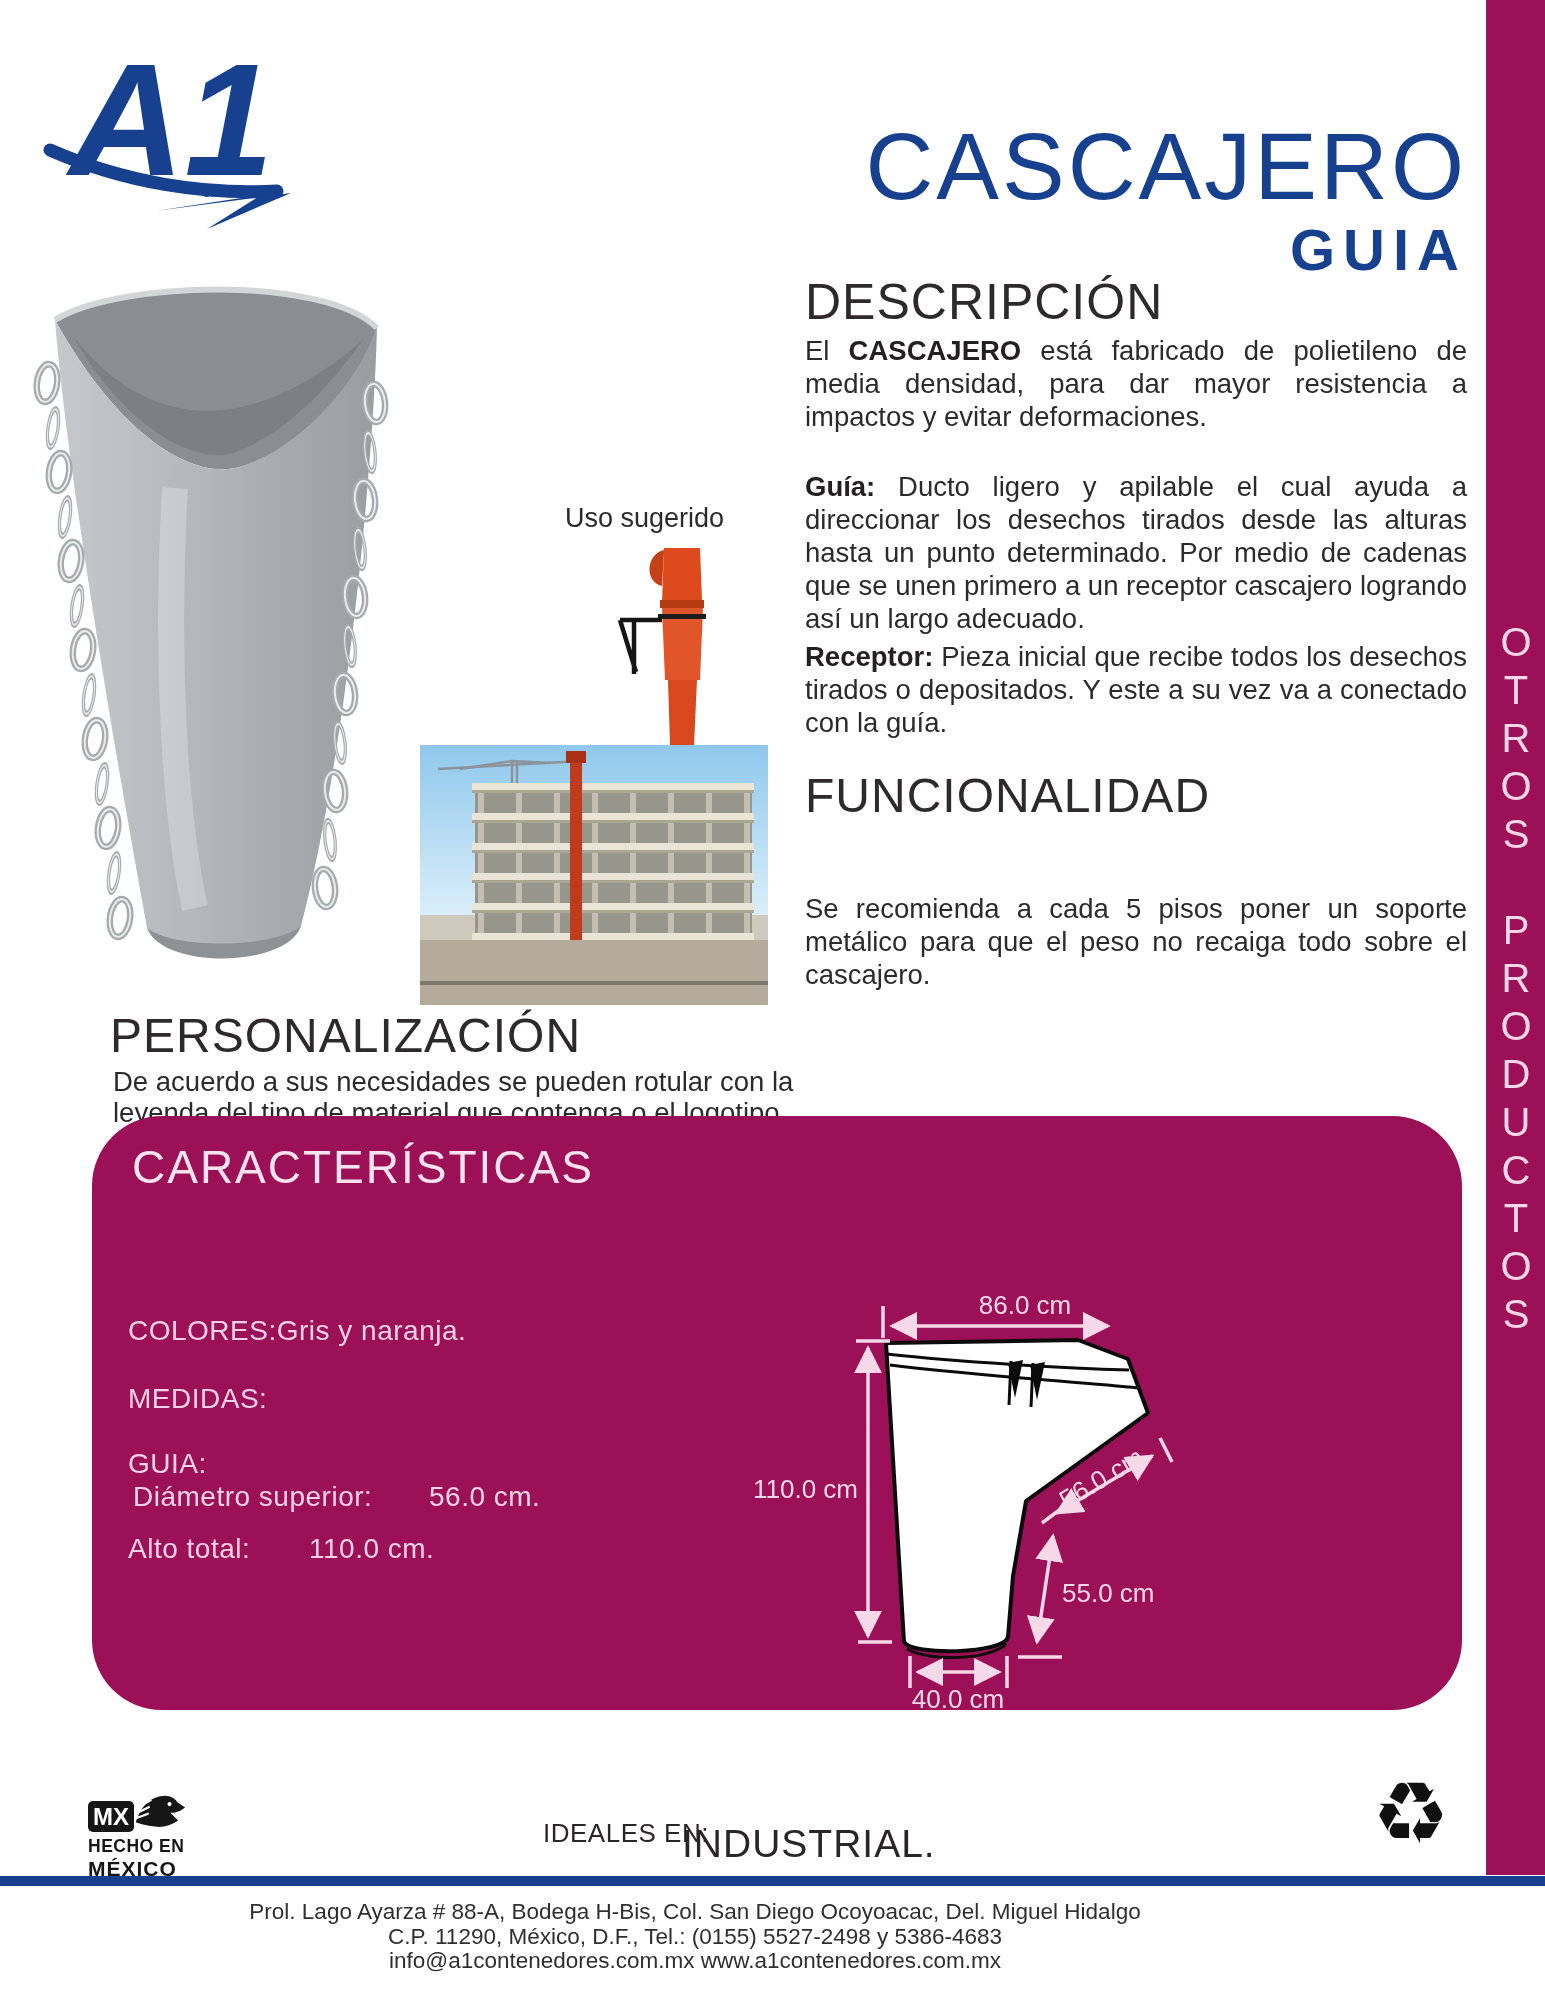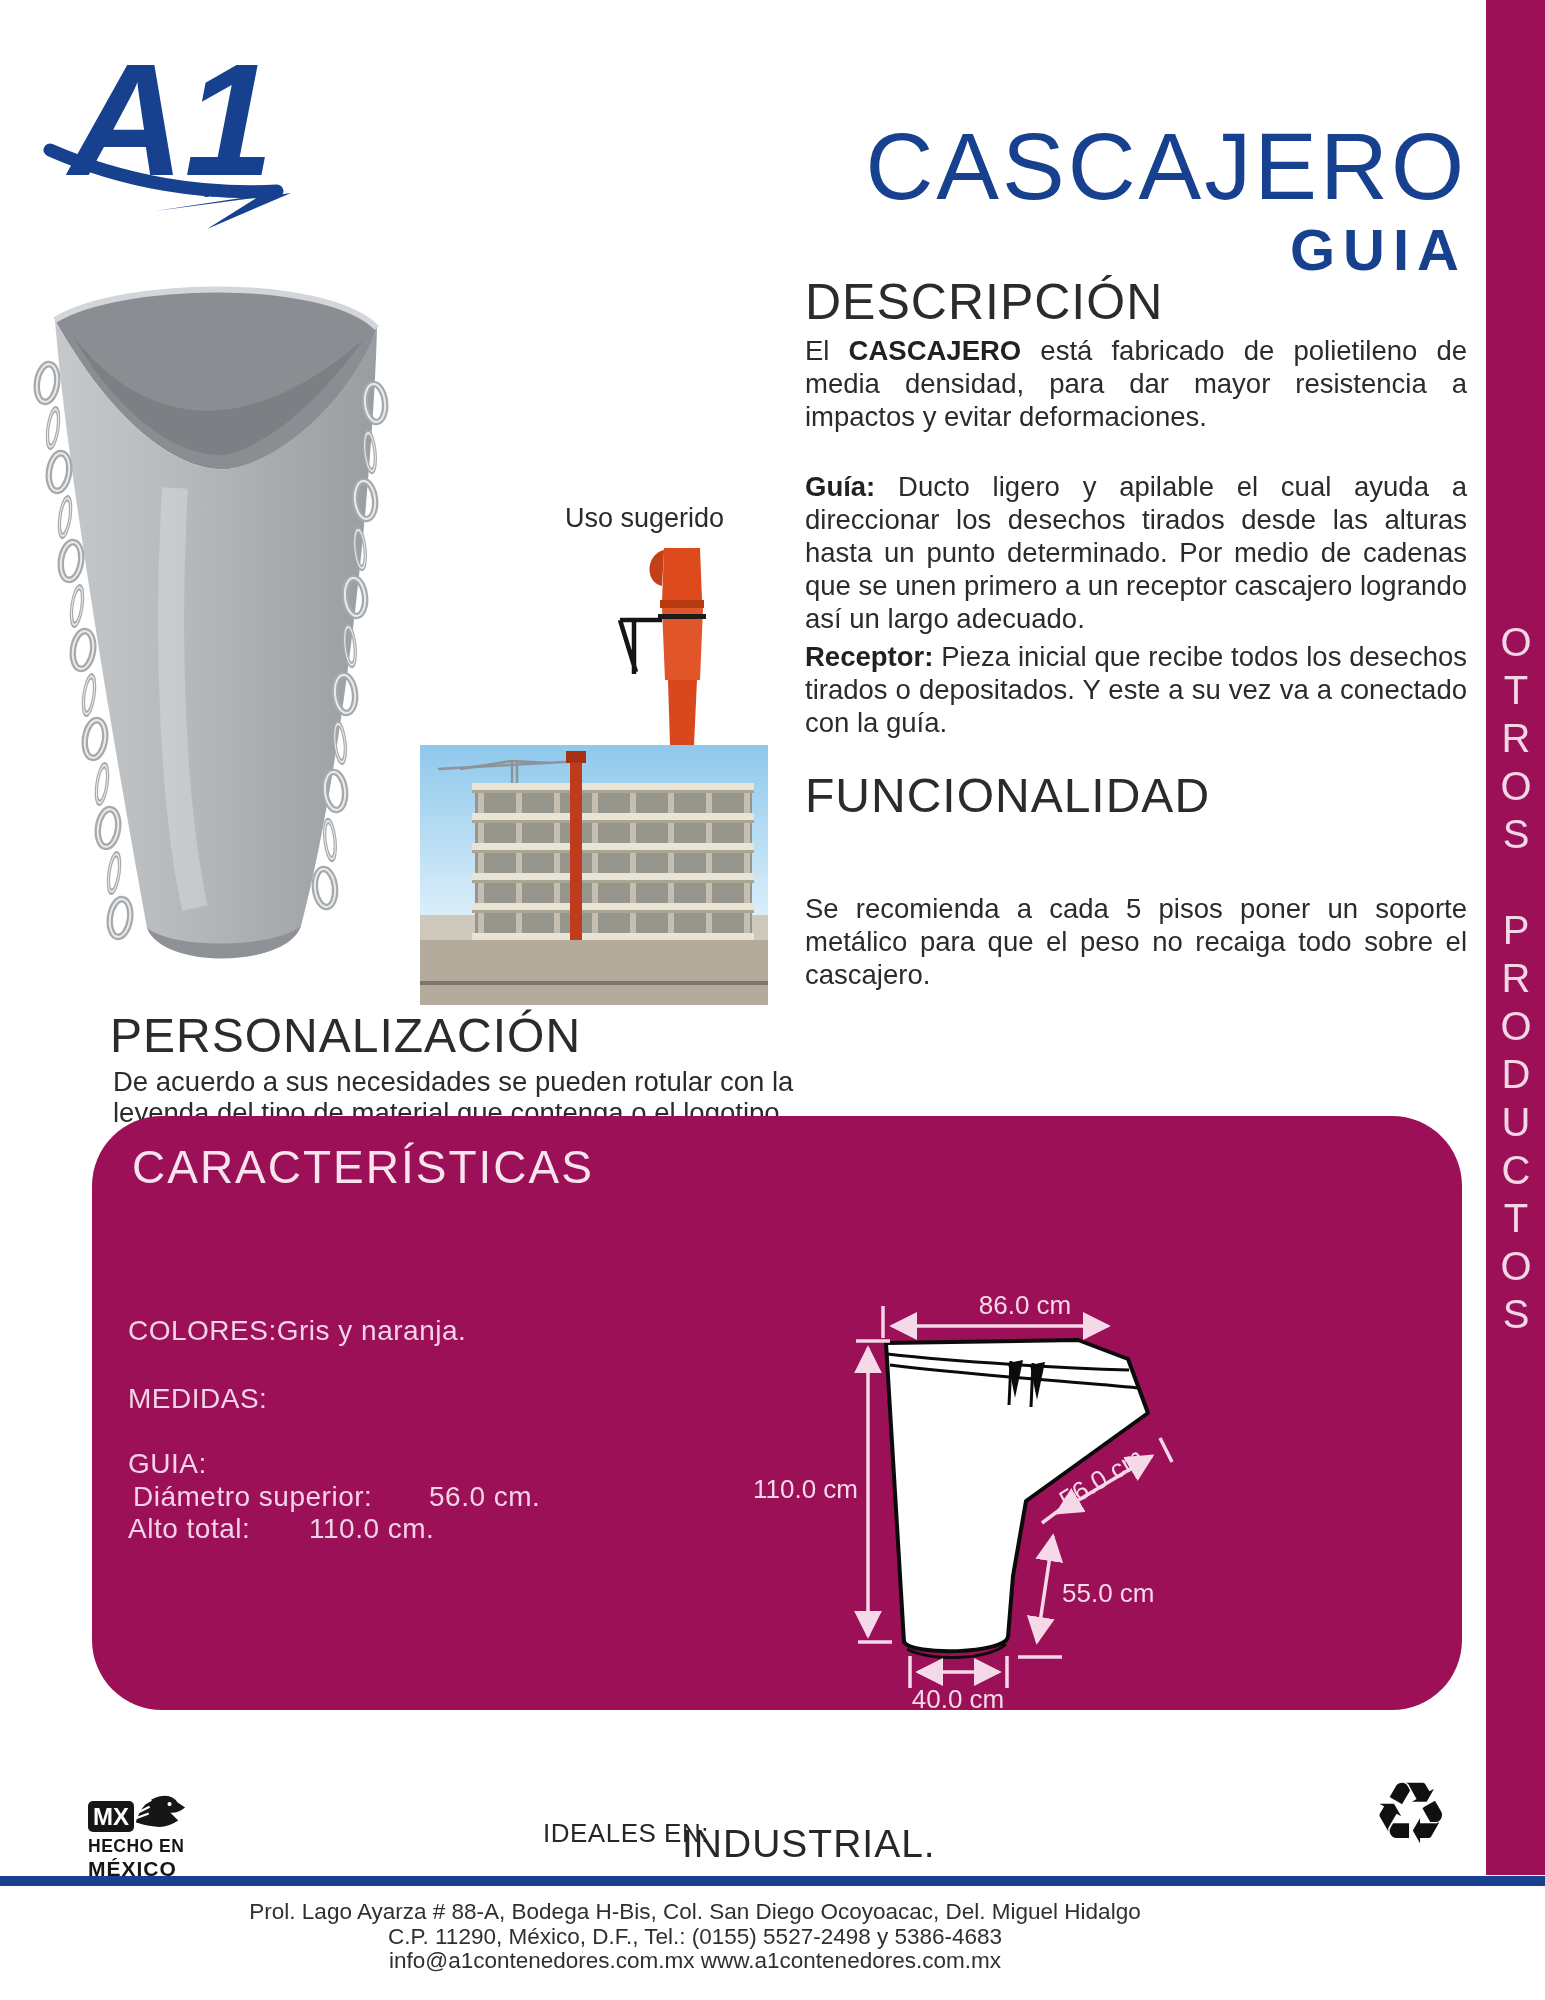--- a/index.html
+++ b/index.html
@@ -23,21 +23,21 @@
           color:#2b2b2b;margin:0;text-align:left;}
   
   .carac-box{position:absolute;left:92px;top:1116px;width:1370px;height:594px;
              background:#9B1056;border-radius:70px;}
   .carac-title{position:absolute;left:40px;top:24px;font-size:46px;letter-spacing:2px;
                color:#F8E3EF;font-weight:300;}
   .c-row{position:absolute;font-size:28px;color:#F3D3E5;letter-spacing:.5px;}
   .c-row .c-label{letter-spacing:.5px;}
   .dlabel{display:inline-block;}
   .w1{width:296px;}
-  .w2{width:181px;}
+  .w2{width:181px;margin-top:20px;}
   
   .side-bar{position:absolute;left:1486px;top:0;width:59px;height:1875px;background:#9B1056;
             display:flex;justify-content:center;}
   .side-text{writing-mode:vertical-rl;text-orientation:upright;font-size:40px;letter-spacing:4px;
              color:#F3D7E6;padding-top:620px;}
   
   .uso-label{position:absolute;left:565px;top:503px;font-size:27px;color:#2b2b2b;}
   
   .mx-badge{position:absolute;left:88px;top:1788px;width:200px;color:#161616;}
   .mx-row{display:flex;align-items:flex-start;}

